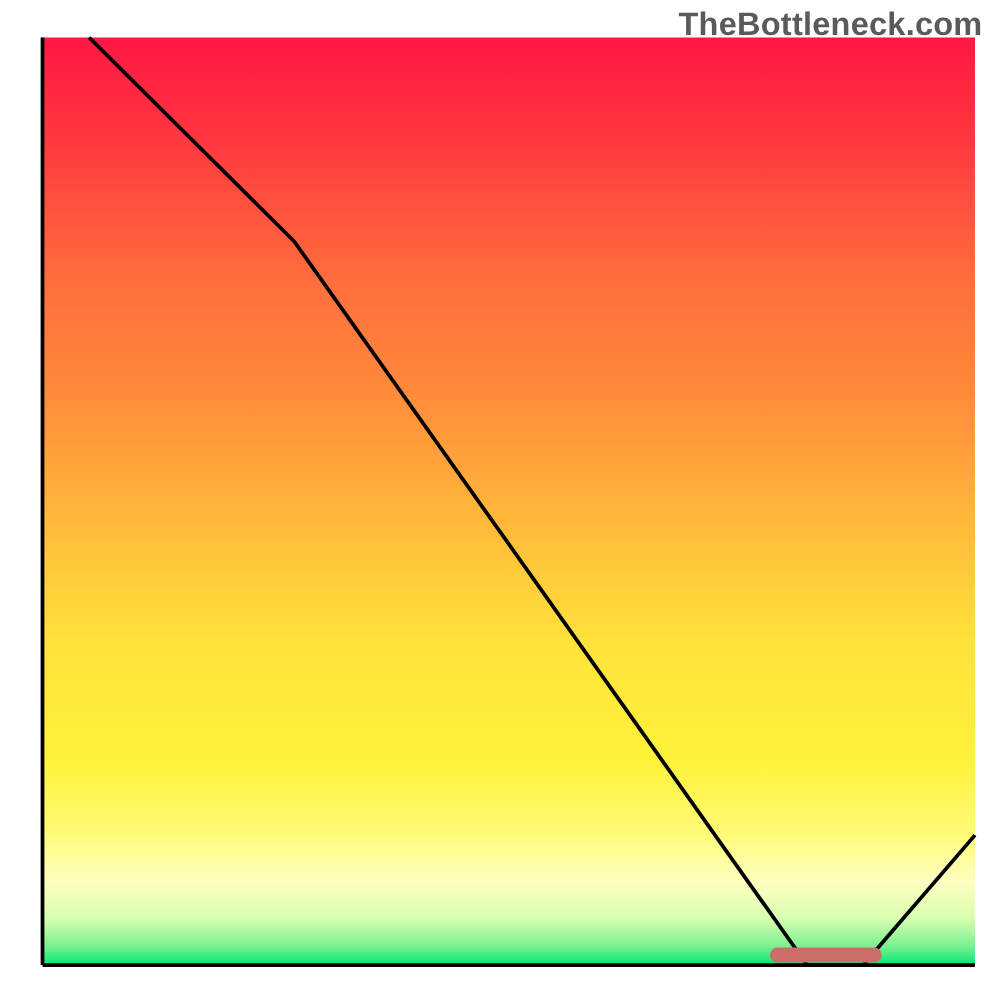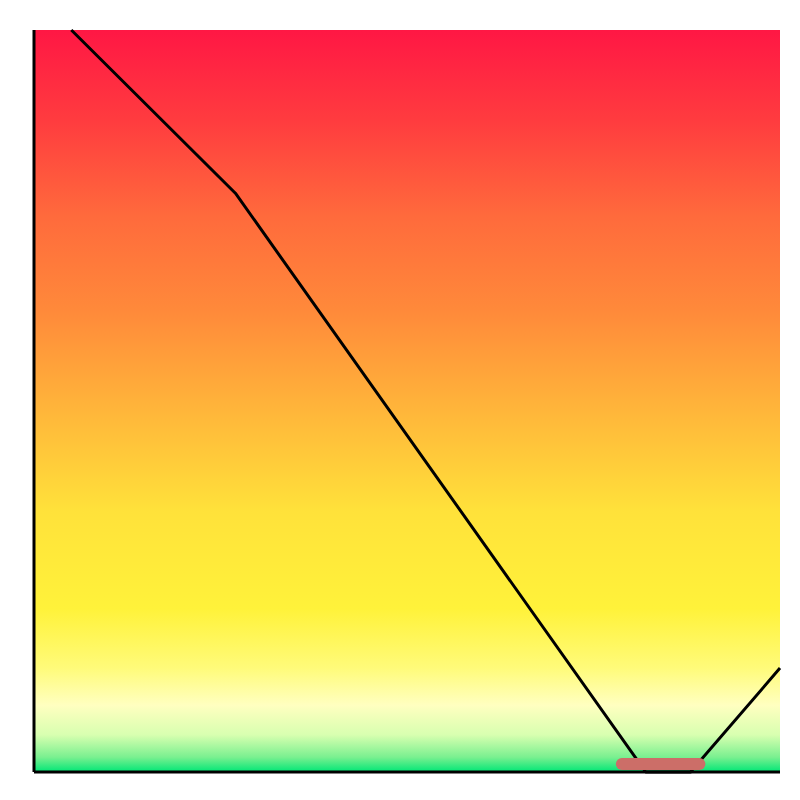--- a/index.html
+++ b/index.html
@@ -29,20 +29,21 @@
   svg {
     position: absolute;
     top: 0;
     left: 0;
   }
 </style>
 </head>
 <body>
 <div class="stage">
 
+  <div class="watermark">TheBottleneck.com</div>
 
   <svg id="chart-svg" width="800" height="800" viewBox="0 0 800 800">
     <defs>
 
       <linearGradient id="heat" x1="0" y1="0" x2="0" y2="1">
         <stop id="g0" offset="0%" stop-color="#ff1744"></stop>
         <stop id="g1" offset="12%" stop-color="#ff3b3f"></stop>
         <stop id="g2" offset="25%" stop-color="#ff6a3c"></stop>
         <stop id="g3" offset="38%" stop-color="#ff8a3a"></stop>
         <stop id="g4" offset="52%" stop-color="#ffb83a"></stop>

